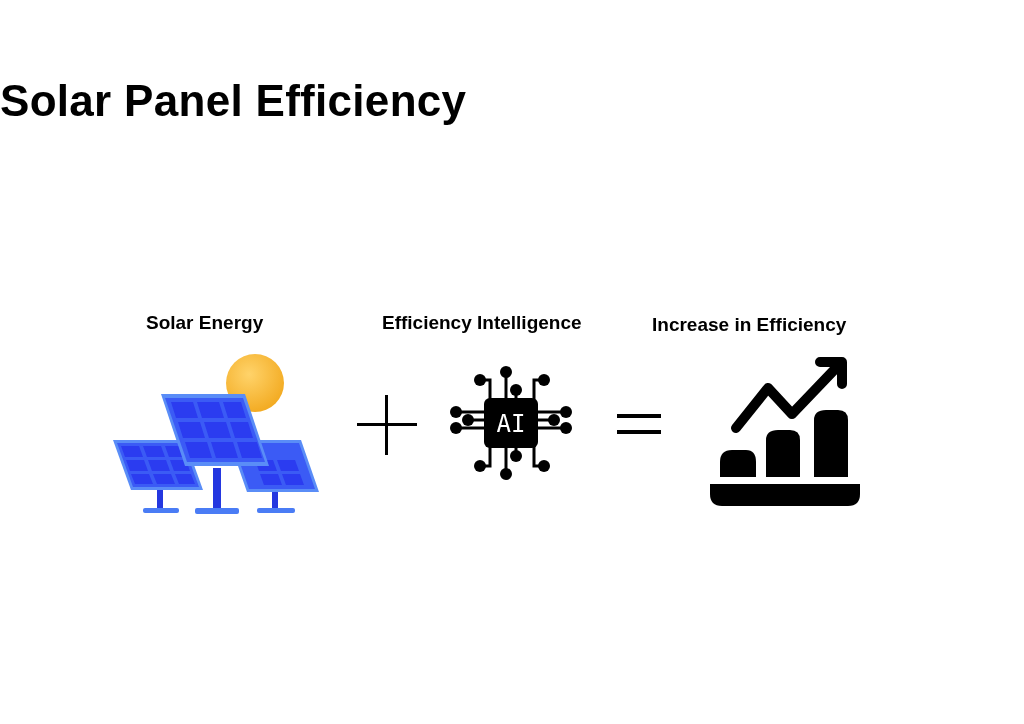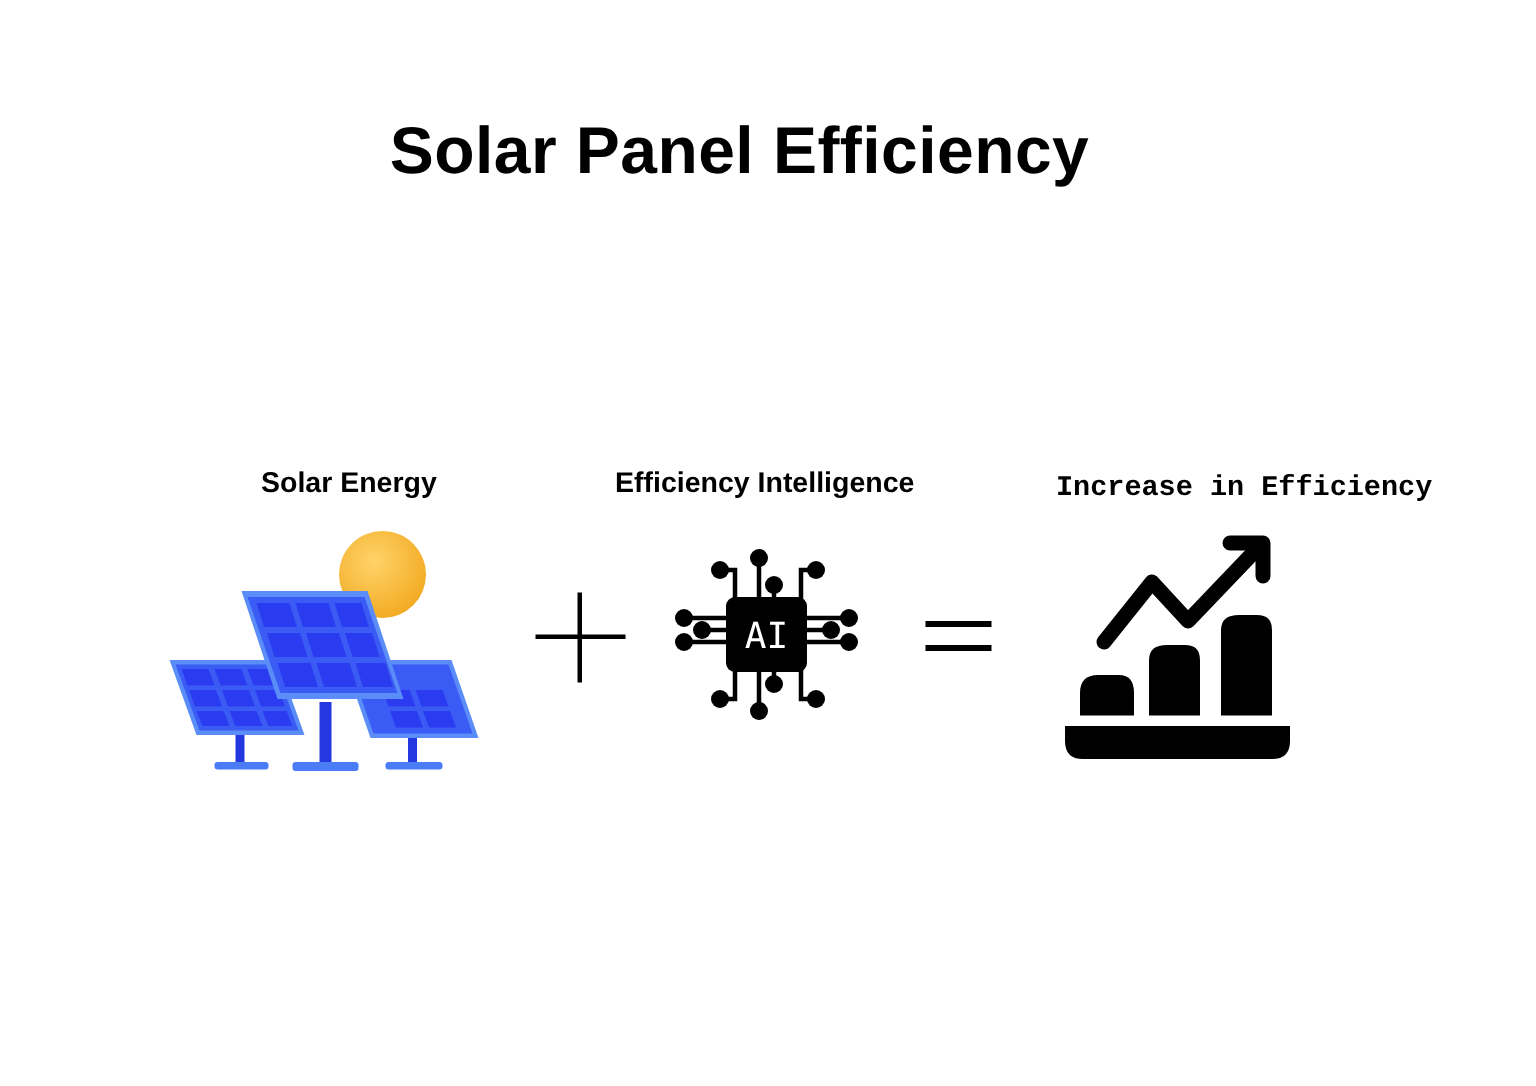--- a/index.html
+++ b/index.html
@@ -1,28 +1,28 @@
 <!DOCTYPE html>
 <html><head>
 <meta charset="utf-8">
 <style>
   html, body { margin:0; padding:0; background:#ffffff; }
   body { width:1024px; height:724px; position:relative; overflow:hidden; font-family:"Liberation Sans", sans-serif; color:#000; }
-  .title { position:absolute; left:0; width:986px; top:76px; text-align:center; font-size:44px; font-weight:bold; letter-spacing:0.3px; }
-  .label { position:absolute; font-size:19px; font-weight:bold; white-space:nowrap;margin-left:28px; }
+  .title { position:absolute; left:0; width:986px; top:76px; font-size:44px; font-weight:bold; letter-spacing:0.3px; }
+  .label { position:absolute; font-size:19px; font-weight:bold; white-space:nowrap; }
   .icon { position:absolute; }
 </style>
 </head>
 <body>
 
 <div class="title">Solar Panel Efficiency</div>
 
 <div class="label" style="left:146px;top:312px;">Solar Energy</div>
 <div class="label" style="left:382px;top:312px;">Efficiency Intelligence</div>
-<div class="label" style="left:676px;top:314px;font-family:Liberation Mono, monospace;">Increase in Efficiency</div>
+<div class="label" style="left:652px;top:314px;">Increase in Efficiency</div>
 
 <svg class="icon" style="left:105px;top:350px;" width="220" height="170" viewBox="0 0 220 170">
   <defs>
     <radialGradient id="sunG" cx="40%" cy="35%" r="70%">
       <stop offset="0%" stop-color="#ffd36a"></stop>
       <stop offset="100%" stop-color="#f2a91f"></stop>
     </radialGradient>
   </defs>
   <circle cx="150" cy="33" r="29" fill="url(#sunG)"></circle>
 

